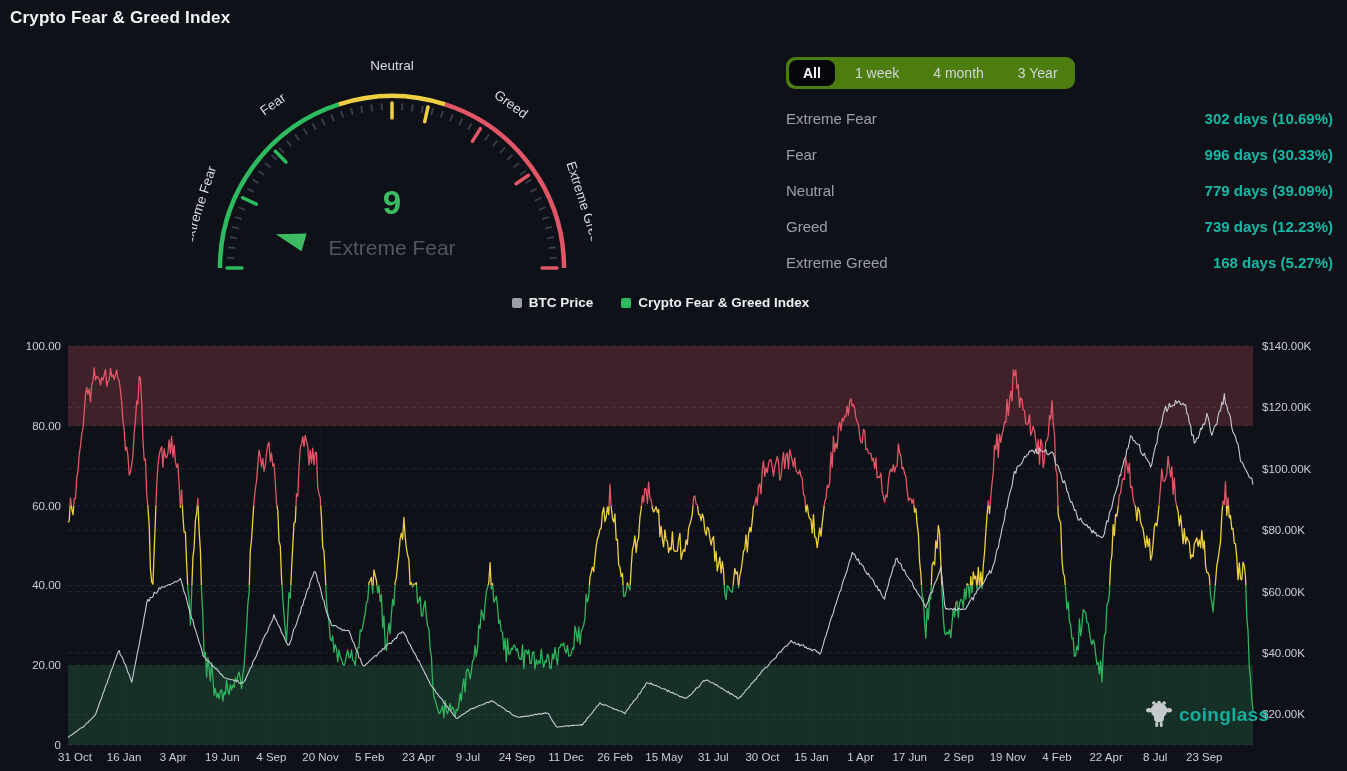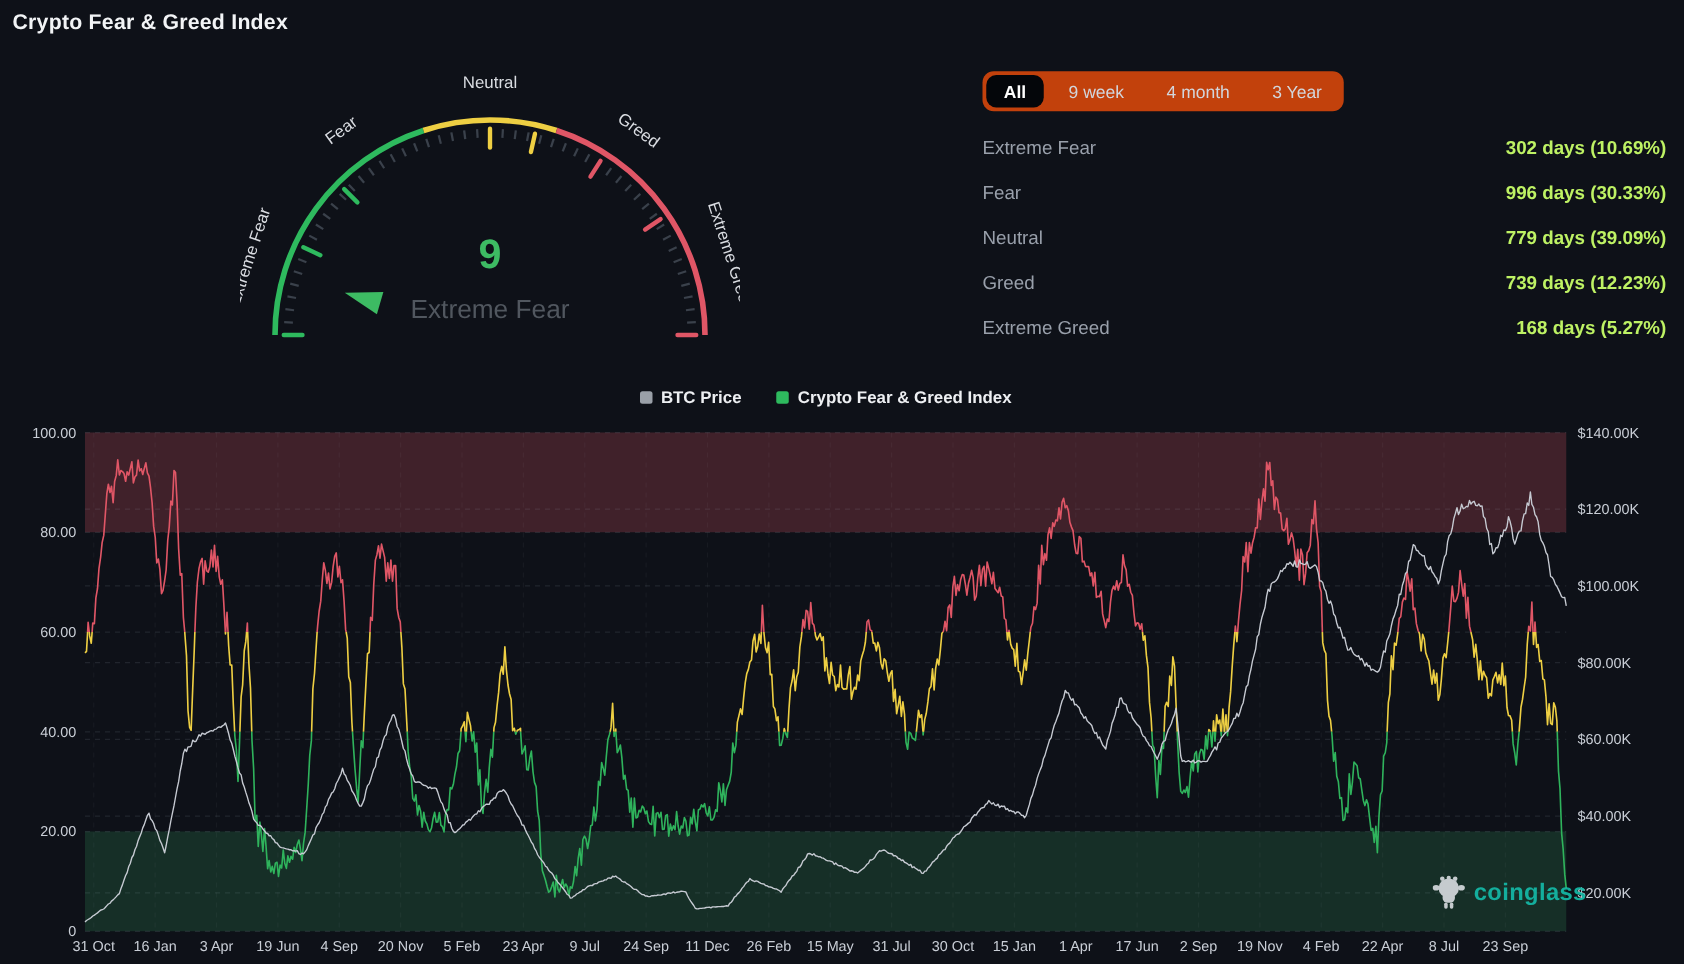--- a/index.html
+++ b/index.html
@@ -9,30 +9,30 @@
   .abs{position:absolute;}
   #page-title{left:10px;top:8px;font-size:17px;font-weight:700;color:#f2f4f6;letter-spacing:.2px;}
   
   #gauge-wrap{left:192px;top:56px;width:400px;height:244px;}
   #gauge-value{position:absolute;left:0;top:128px;width:100%;text-align:center;
                font-size:33px;font-weight:700;}
   #gauge-status{position:absolute;left:0;top:180px;width:100%;text-align:center;
                 font-size:21px;font-weight:400;}
   
   #time-tabs{left:786px;top:57px;display:inline-flex;align-items:center;gap:6px;
-             background:#c2410c;border-radius:9px;padding:3px;}
+             background:#4d7c0f;border-radius:9px;padding:3px;}
   .tab{padding:5px 14px;font-size:14px;color:#d2d6dc;border-radius:8px;cursor:pointer;white-space:nowrap;}
   .tab.active{background:#04060a;color:#ffffff;font-weight:700;}
   
   #stats-panel{left:786px;top:100px;width:547px;}
   .stat-row{display:flex;justify-content:space-between;align-items:center;height:36px;}
   .stat-label{font-size:15px;color:#99a0ab;}
-  .stat-value{font-size:15px;font-weight:700;color:#bef264;}
-  
-  #chart-legend{left:68px;top:310px;width:1185px;display:flex;justify-content:center;
+  .stat-value{font-size:15px;font-weight:700;color:#14b8a6;}
+  
+  #chart-legend{left:68px;top:295px;width:1185px;display:flex;justify-content:center;
                 align-items:center;gap:28px;}
   .legend-item{display:flex;align-items:center;gap:7px;cursor:pointer;}
   .legend-swatch{width:10px;height:10px;border-radius:2px;display:inline-block;}
   .legend-label{font-size:13.5px;font-weight:700;color:#edeff2;}
   
   #chart-svg-holder{left:0;top:331px;width:1347px;height:440px;}
   
   #watermark{left:1146px;top:700px;display:flex;align-items:center;gap:7px;opacity:.93;}
   #watermark-text{font-size:19px;font-weight:700;color:#14b8a6;letter-spacing:.3px;}
 </style>
@@ -111,21 +111,21 @@
       <text x="0" y="0" transform="translate(200.0,14.0) rotate(0.0)" text-anchor="middle" fill="#d9dce1" font-size="13.5" font-weight="500">Neutral</text>
       <text x="0" y="0" transform="translate(316.4,51.8) rotate(36.0)" text-anchor="middle" fill="#d9dce1" font-size="13.5" font-weight="500">Greed</text>
       <text x="0" y="0" transform="translate(388.3,150.8) rotate(72.0)" text-anchor="middle" fill="#d9dce1" font-size="13.5" font-weight="500">Extreme Greed</text>
     </svg>
   <div id="gauge-value" style="color: rgb(61, 187, 99);">9</div>
   <div id="gauge-status" style="color: rgb(81, 87, 95);">Extreme Fear</div>
 </div>
 
 <div class="abs" id="time-tabs">
     <span class="tab active">All</span>
-    <span class="tab">9 week</span>
+    <span class="tab">1 week</span>
     <span class="tab">4 month</span>
     <span class="tab">3 Year</span>
   </div>
 
 <div class="abs" id="stats-panel">
     <div class="stat-row">
       <span class="stat-label">Extreme Fear</span>
       <span class="stat-value">302 days (10.69%)</span>
     </div>
     <div class="stat-row">

